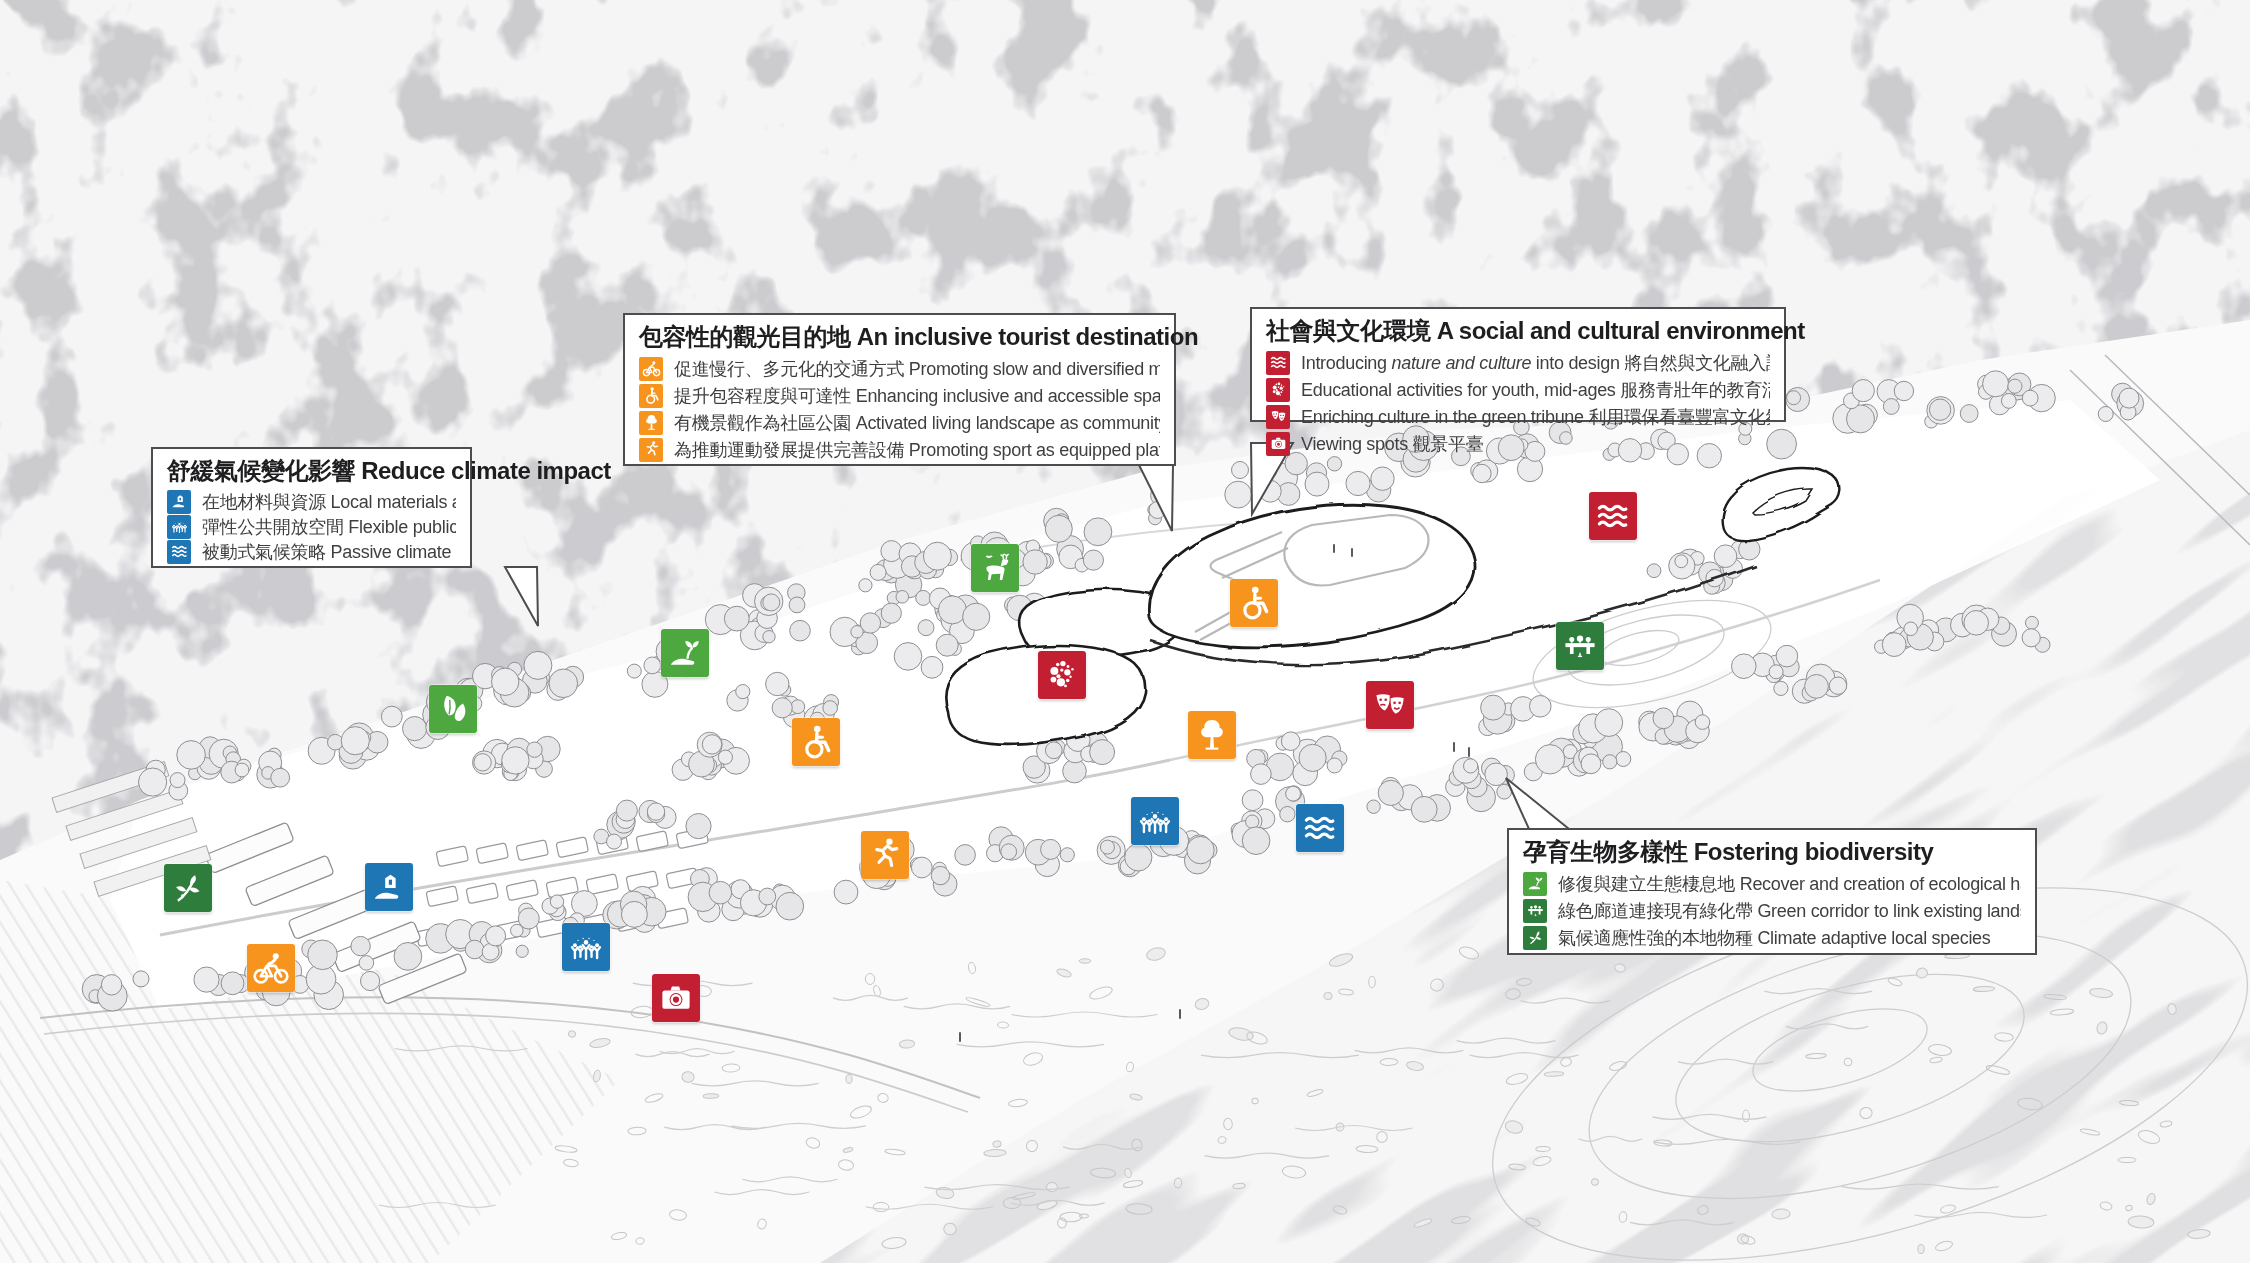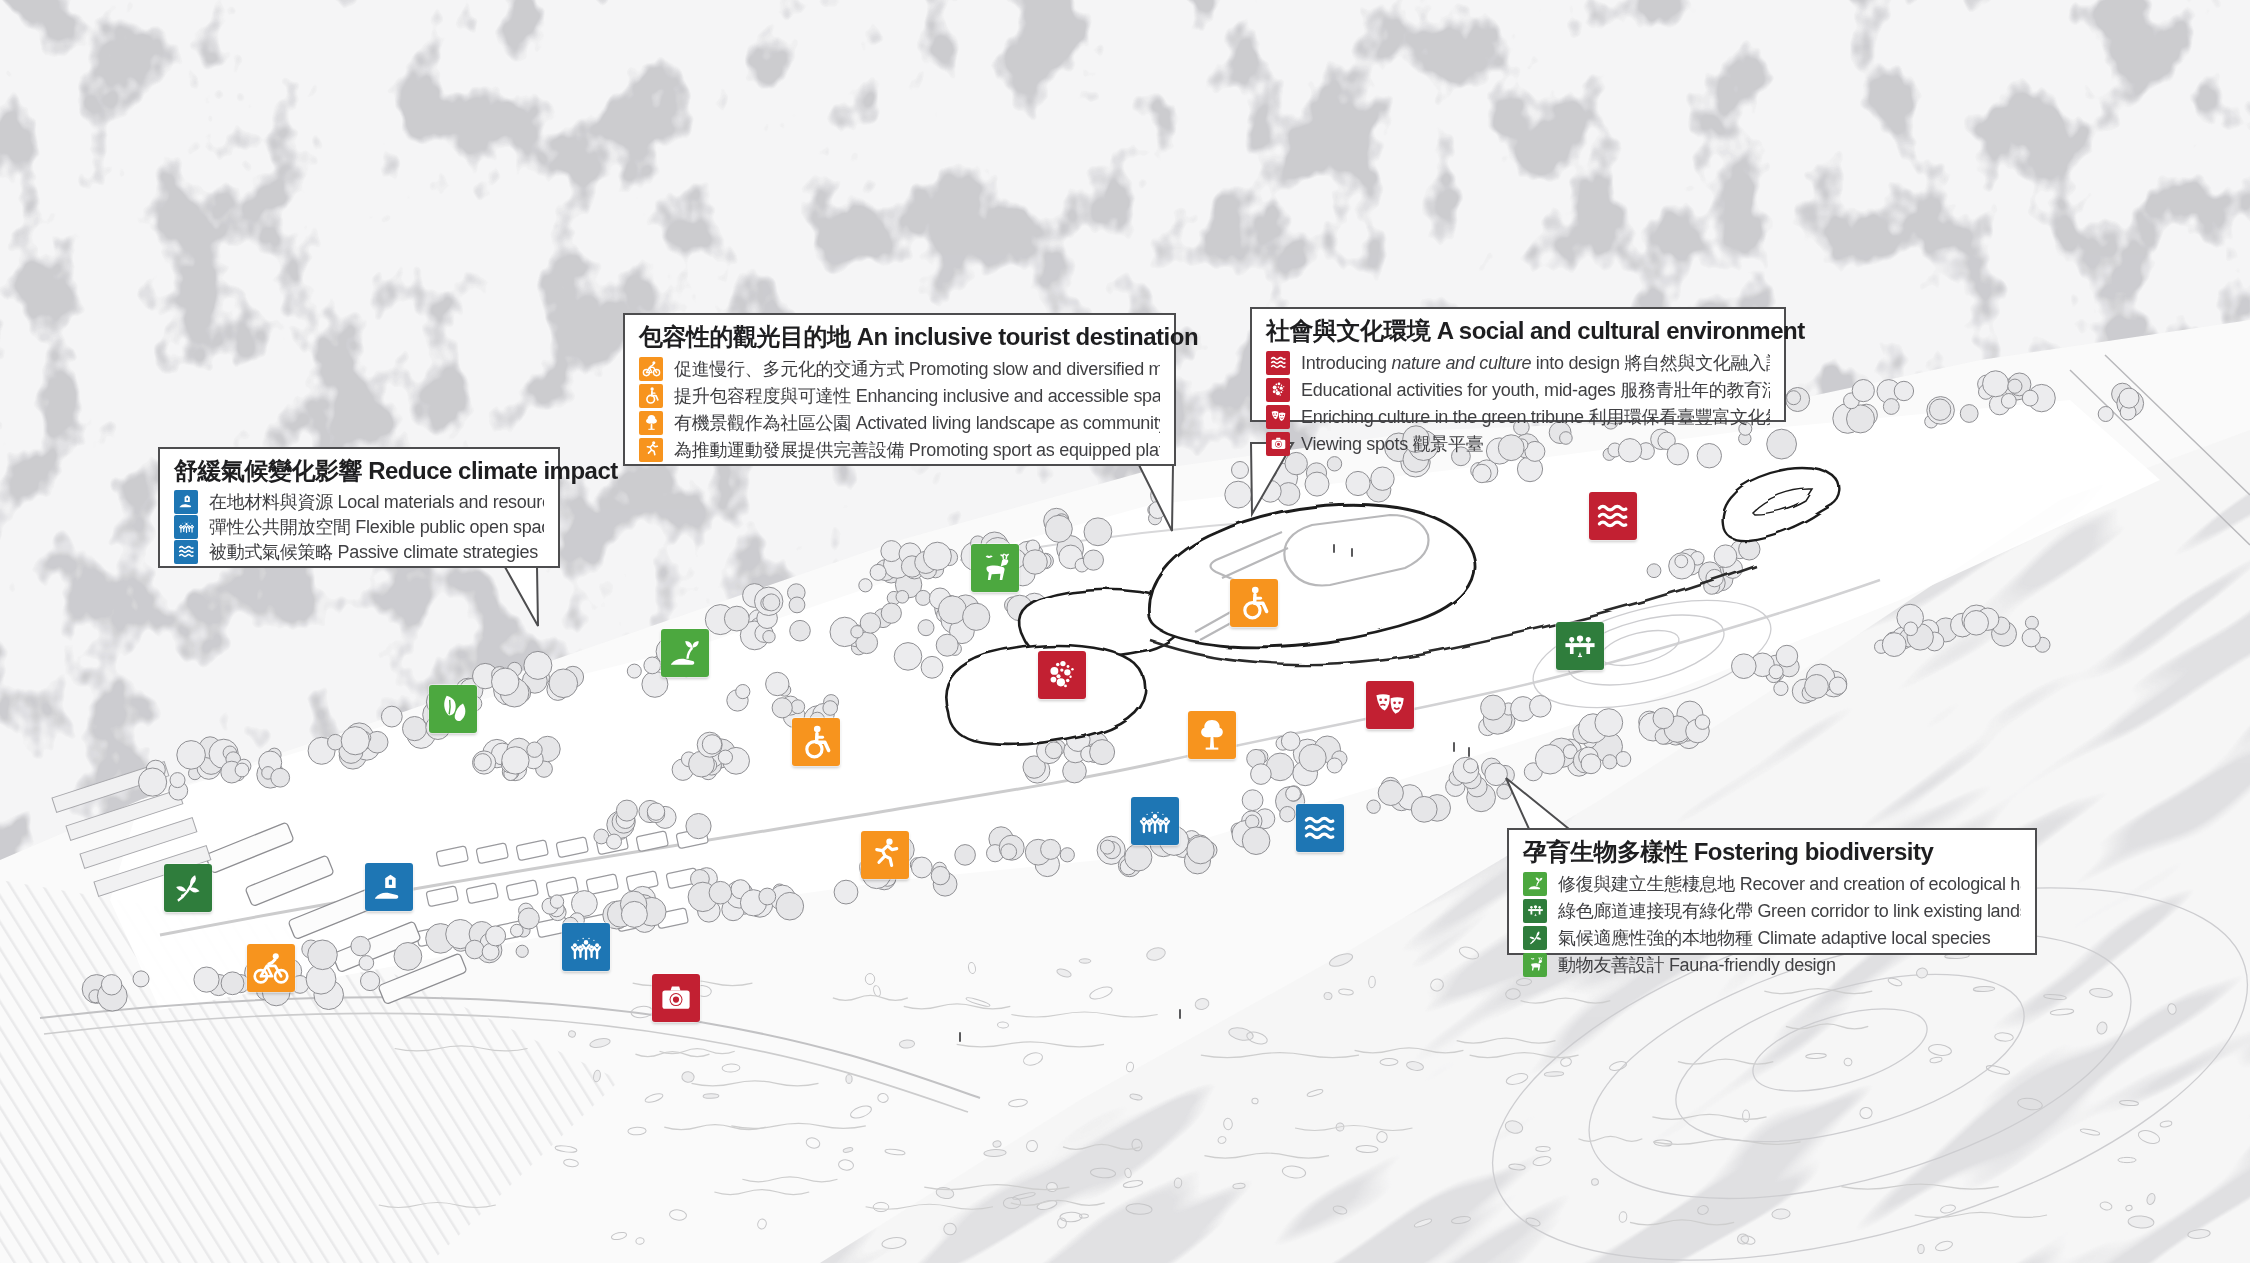--- a/index.html
+++ b/index.html
@@ -1088,21 +1088,21 @@
           <use href="#g-bike"></use>
         </svg>
       </div>
       <div class="mi tone-red" style="left: 652px; top: 974px;">
         <svg viewBox="0 0 24 24">
           <use href="#g-camera"></use>
         </svg>
       </div>
     </div>
 
-  <section class="legend" id="box-climate" style="left:158px;top:447px;width:402px;height:121px">
+  <section class="legend" id="box-climate" style="left:151px;top:447px;width:321px;height:121px">
     <h2 class="ttl">舒緩氣候變化影響 Reduce climate impact</h2>
     <div class="row">
       <span class="chip tone-blue">
           <svg viewBox="0 0 24 24">
             <use href="#g-materials-hand"></use>
           </svg>
         </span>
       <span class="txt">在地材料與資源 Local materials and resources</span>
     </div>
     <div class="row">
@@ -1214,23 +1214,15 @@
       <span class="txt">綠色廊道連接現有綠化帶 Green corridor to link existing landscape</span>
     </div>
     <div class="row">
       <span class="chip tone-green_dark">
           <svg viewBox="0 0 24 24">
             <use href="#g-branch"></use>
           </svg>
         </span>
       <span class="txt">氣候適應性強的本地物種 Climate adaptive local species</span>
     </div>
-    <div class="row">
-      <span class="chip tone-green">
-          <svg viewBox="0 0 24 24">
-            <use href="#g-deer"></use>
-          </svg>
-        </span>
-      <span class="txt">動物友善設計 Fauna-friendly design</span>
-    </div>
   </section>
 
 </div>
 
 </body></html>

